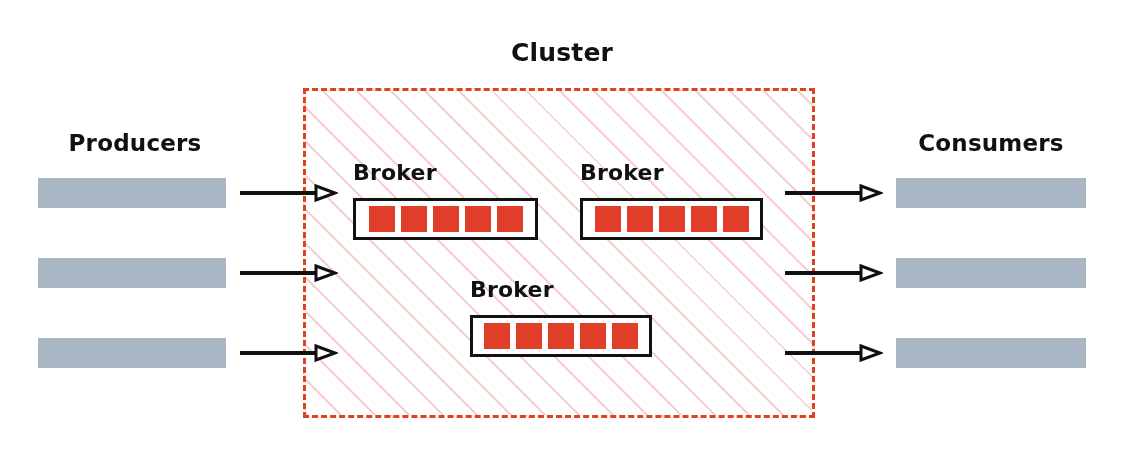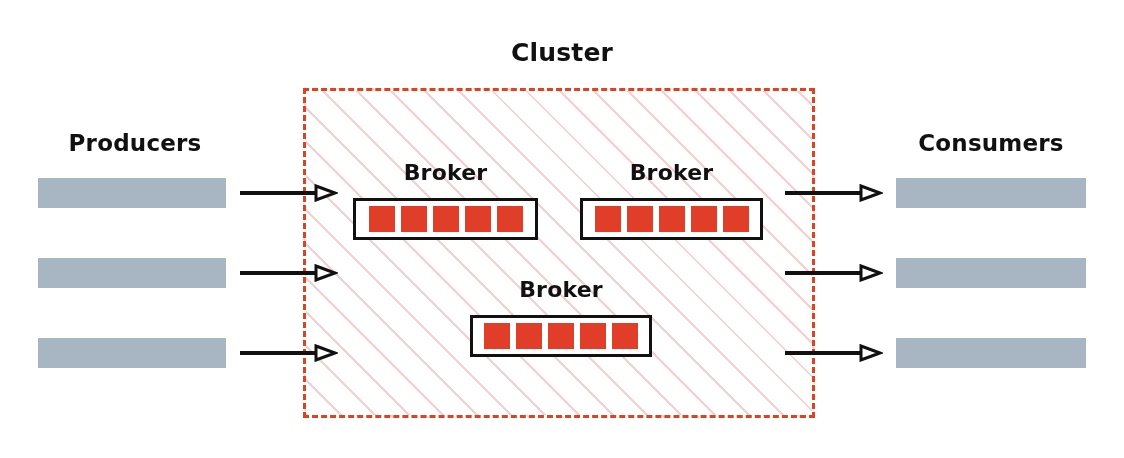--- a/index.html
+++ b/index.html
@@ -13,21 +13,21 @@
   .lbl{
     position:absolute;color:#111111;
     font-family:"DejaVu Sans", sans-serif;
     font-weight:700;white-space:nowrap;
     letter-spacing:0.2px;
   }
   #cluster-title{font-size:25px;left:0;top:38px;width:1124px;text-align:center;}
   #producers-title{font-size:23px;left:0;top:130px;width:270px;text-align:center;}
   #consumers-title{font-size:23px;left:856px;top:130px;width:270px;text-align:center;}
 
-  .broker-title{font-size:22px;text-align:center;}
+  .broker-title{font-size:22px;text-align:left;}
 
   
   #cluster-box{
     position:absolute;left:303px;top:88px;width:512px;height:330px;
     box-sizing:border-box;
     border:3px dashed #e0411f;
     background-color:#ffffff;
     background-image:repeating-linear-gradient(
         45deg,
         #f7cfcf 0px, #f7cfcf 2px,

